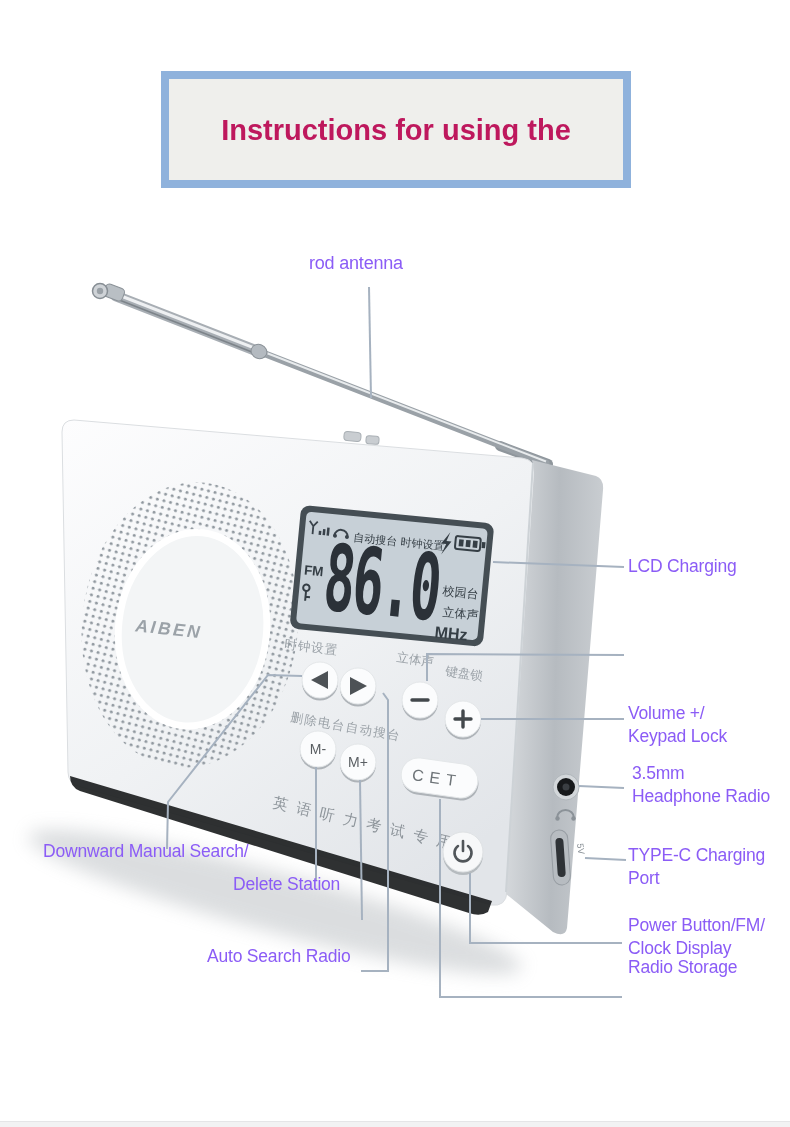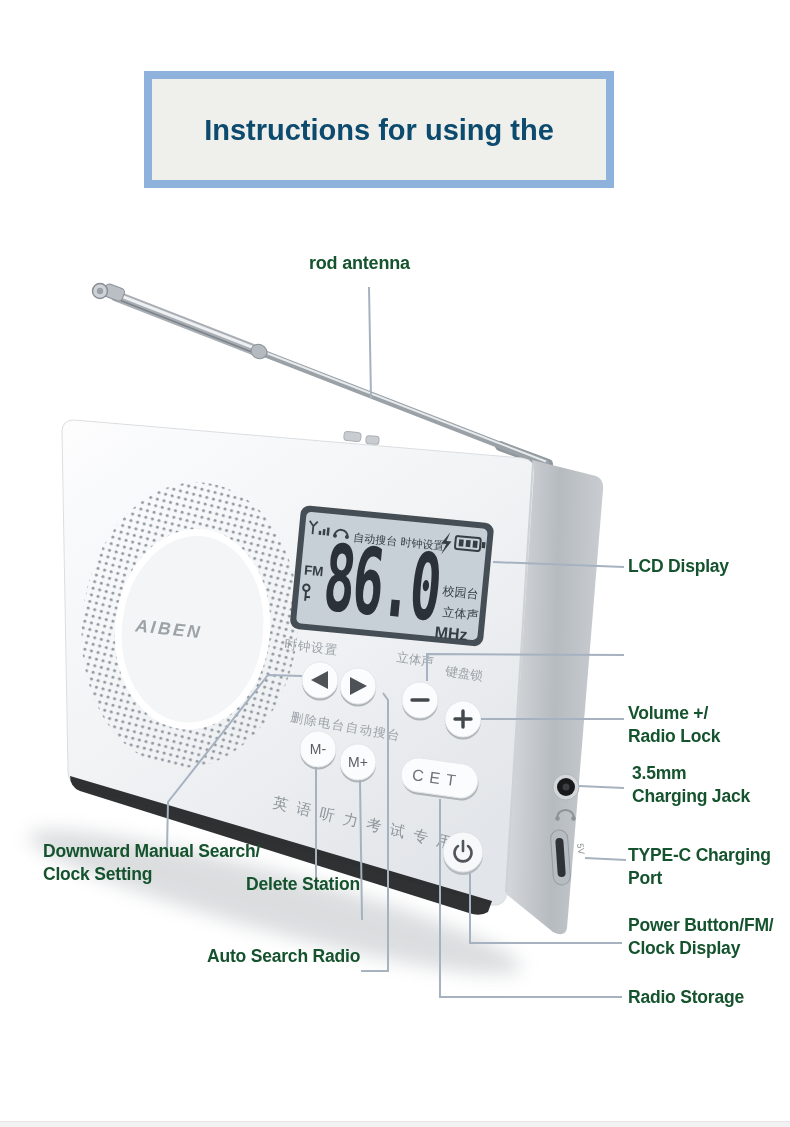--- a/index.html
+++ b/index.html
@@ -1,23 +1,23 @@
 <!DOCTYPE html>
 <html><head>
 <meta charset="utf-8">
 <style>
   html,body{margin:0;padding:0;background:#ffffff;}
   .page{position:relative;width:790px;height:1127px;background:#ffffff;overflow:hidden;
         font-family:"Liberation Sans",sans-serif;}
   .illustration{position:absolute;left:0;top:0;}
-  .title-box{position:absolute;left:144px;top:71px;width:470px;height:117px;
+  .title-box{position:absolute;left:161px;top:71px;width:470px;height:117px;
              box-sizing:border-box;border:8px solid #8fb2dc;background:#efefec;
              display:flex;flex-direction:column;justify-content:center;align-items:center;
-             font-size:29px;font-weight:bold;color:#0c4a6e;line-height:38px;text-align:center;}
-  .lbl{position:absolute;font-weight:bold;font-size:17.5px;color:#14532d;
+             font-size:29px;font-weight:bold;color:#be185d;line-height:38px;text-align:center;}
+  .lbl{position:absolute;font-weight:normal;font-size:17.5px;color:#8b5cf6;
        line-height:23px;white-space:nowrap;letter-spacing:-0.2px;}
   .bottom-strip{position:absolute;left:0;top:1121px;width:790px;height:6px;
                 background:#f2f2f3;border-top:1px solid #e5e5e7;}
 </style>
 </head>
 <body>
 
 <div class="page">
 
   <svg class="illustration" width="790" height="1127" viewBox="0 0 790 1127">
@@ -189,49 +189,48 @@
       <path d="M 302 676 L 268 675 L 168 802 L 167 849"></path>
     </g>
   </svg>
 
   <div class="title-box">
     <div>Instructions for using the</div>
   </div>
 
   <div class="lbl" style="left:309px;top:252px;font-size:18px;">rod antenna</div>
 
-  <div class="lbl" style="left:628px;top:555px;">LCD Display</div>
+  <div class="lbl" style="left:628px;top:555px;">LCD Charging</div>
 
 
   <div class="lbl" style="left:628px;top:702px;">
     <div>Volume +/</div>
-    <div>Radio Lock</div>
+    <div>Keypad Lock</div>
   </div>
 
   <div class="lbl" style="left:632px;top:762px;">
     <div>3.5mm</div>
-    <div>Charging Jack</div>
+    <div>Headphone Radio</div>
   </div>
 
   <div class="lbl" style="left:628px;top:844px;">
     <div>TYPE-C Charging</div>
     <div>Port</div>
   </div>
 
   <div class="lbl" style="left:628px;top:914px;">
     <div>Power Button/FM/</div>
     <div>Clock Display</div>
   </div>
 
-  <div class="lbl" style="left:628px;top:986px;">Radio Storage</div>
+  <div class="lbl" style="left:628px;top:956px;">Radio Storage</div>
 
   <div class="lbl" style="left:14px;top:840px;margin-left:29px;">
     <div>Downward Manual Search/</div>
-    <div>Clock Setting</div>
-  </div>
-
-  <div class="lbl" style="left:246px;top:873px;">Delete Station</div>
+  </div>
+
+  <div class="lbl" style="left:233px;top:873px;">Delete Station</div>
 
   <div class="lbl" style="left:207px;top:913px;margin-top:32px;">Auto Search Radio</div>
 
 
   <div class="bottom-strip"></div>
 </div>
 
 </body></html>

